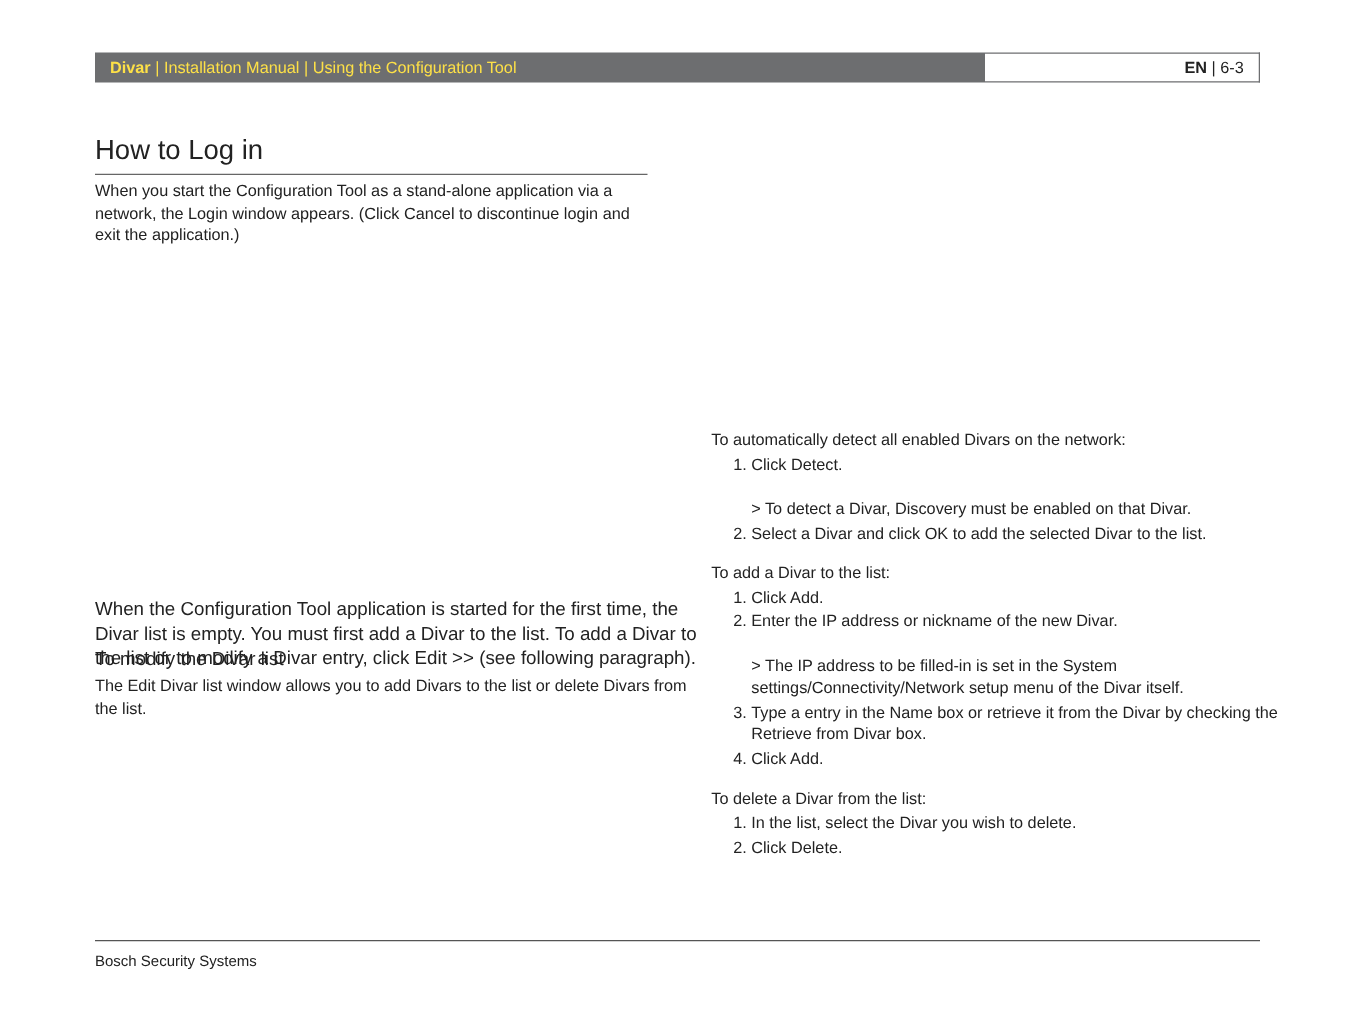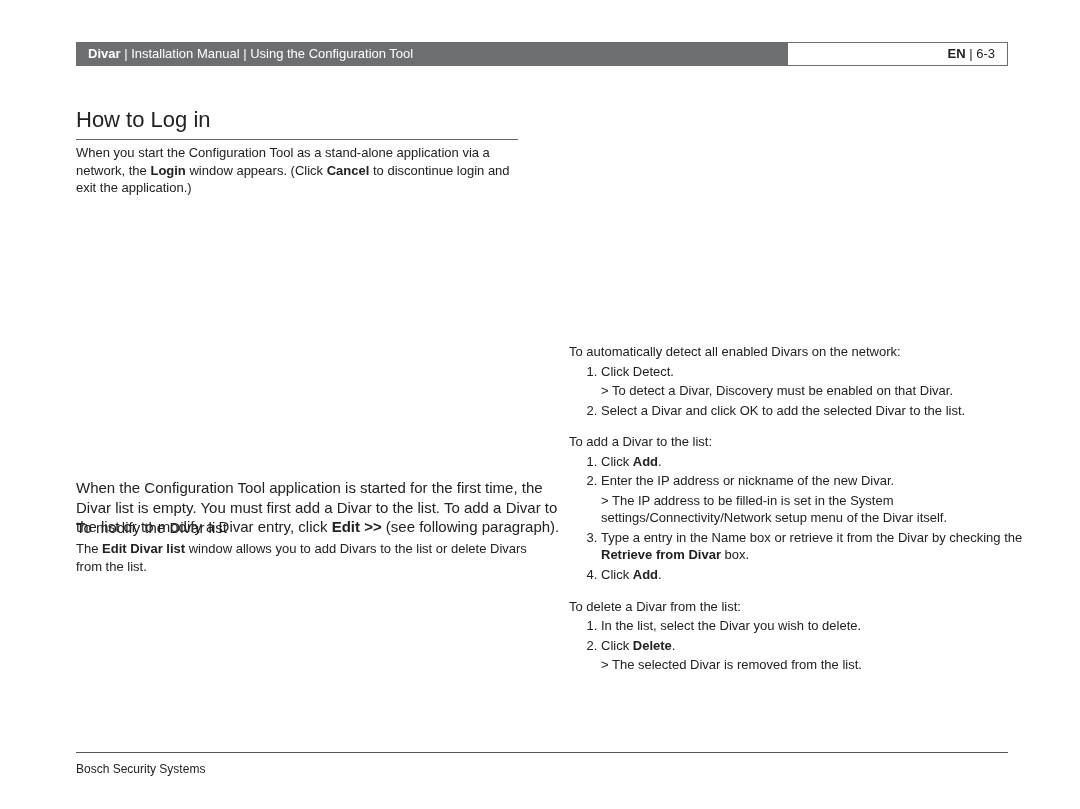--- a/index.html
+++ b/index.html
@@ -23,21 +23,21 @@
     top: 42px;
     left: 76px;
     right: 72px;
     height: 24px;
     display: flex;
     align-items: stretch;
   }
   .header-left {
     flex: 1;
     background: #6d6e70;
-    color: #ffffff;
+    color: #fde047;
     font-size: 13px;
     display: flex;
     align-items: center;
     padding-left: 12px;
   }
   .header-left b { font-weight: bold; }
   .header-right {
     width: 220px;
     border: 1px solid #6d6e70;
     border-left: none;
@@ -97,32 +97,32 @@
     font-size: 13px;
   }
   .right-col .lead { margin-bottom: 2px; }
   .right-col ol {
     margin: 0 0 14px 0;
     padding-left: 32px;
   }
   .right-col ol li { margin-bottom: 2px; }
   .right-col .note {
     padding-left: 0;
-    margin-top: 2px;
+    margin-top: 18px;
   }
   .footer-line {
     position: absolute;
     left: 76px;
     right: 72px;
     top: 752px;
     border-top: 1px solid #555;
     padding-top: 8px;
     font-size: 12px;
   }
-  b, strong { font-weight: bold; }
+  b, strong { font-weight: normal; }
 </style>
 </head>
 <body>
 
 <div class="page">
 
   <div class="header-bar">
     <div class="header-left">
       <span>
         <b>Divar</b><span> | Installation Manual | Using the Configuration Tool</span>
@@ -176,21 +176,20 @@
       <li>
         <span>Click </span><b>Add</b><span>.</span>
       </li>
     </ol>
 
     <div class="lead">To delete a Divar from the list:</div>
     <ol>
       <li>In the list, select the Divar you wish to delete.</li>
       <li>
         <span>Click </span><b>Delete</b><span>.</span>
-        <div class="note">&gt; The selected Divar is removed from the list.</div>
       </li>
     </ol>
 
   </div>
 
   <div class="footer-line">
     <span>Bosch Security Systems</span>
   </div>
 
 </div>

